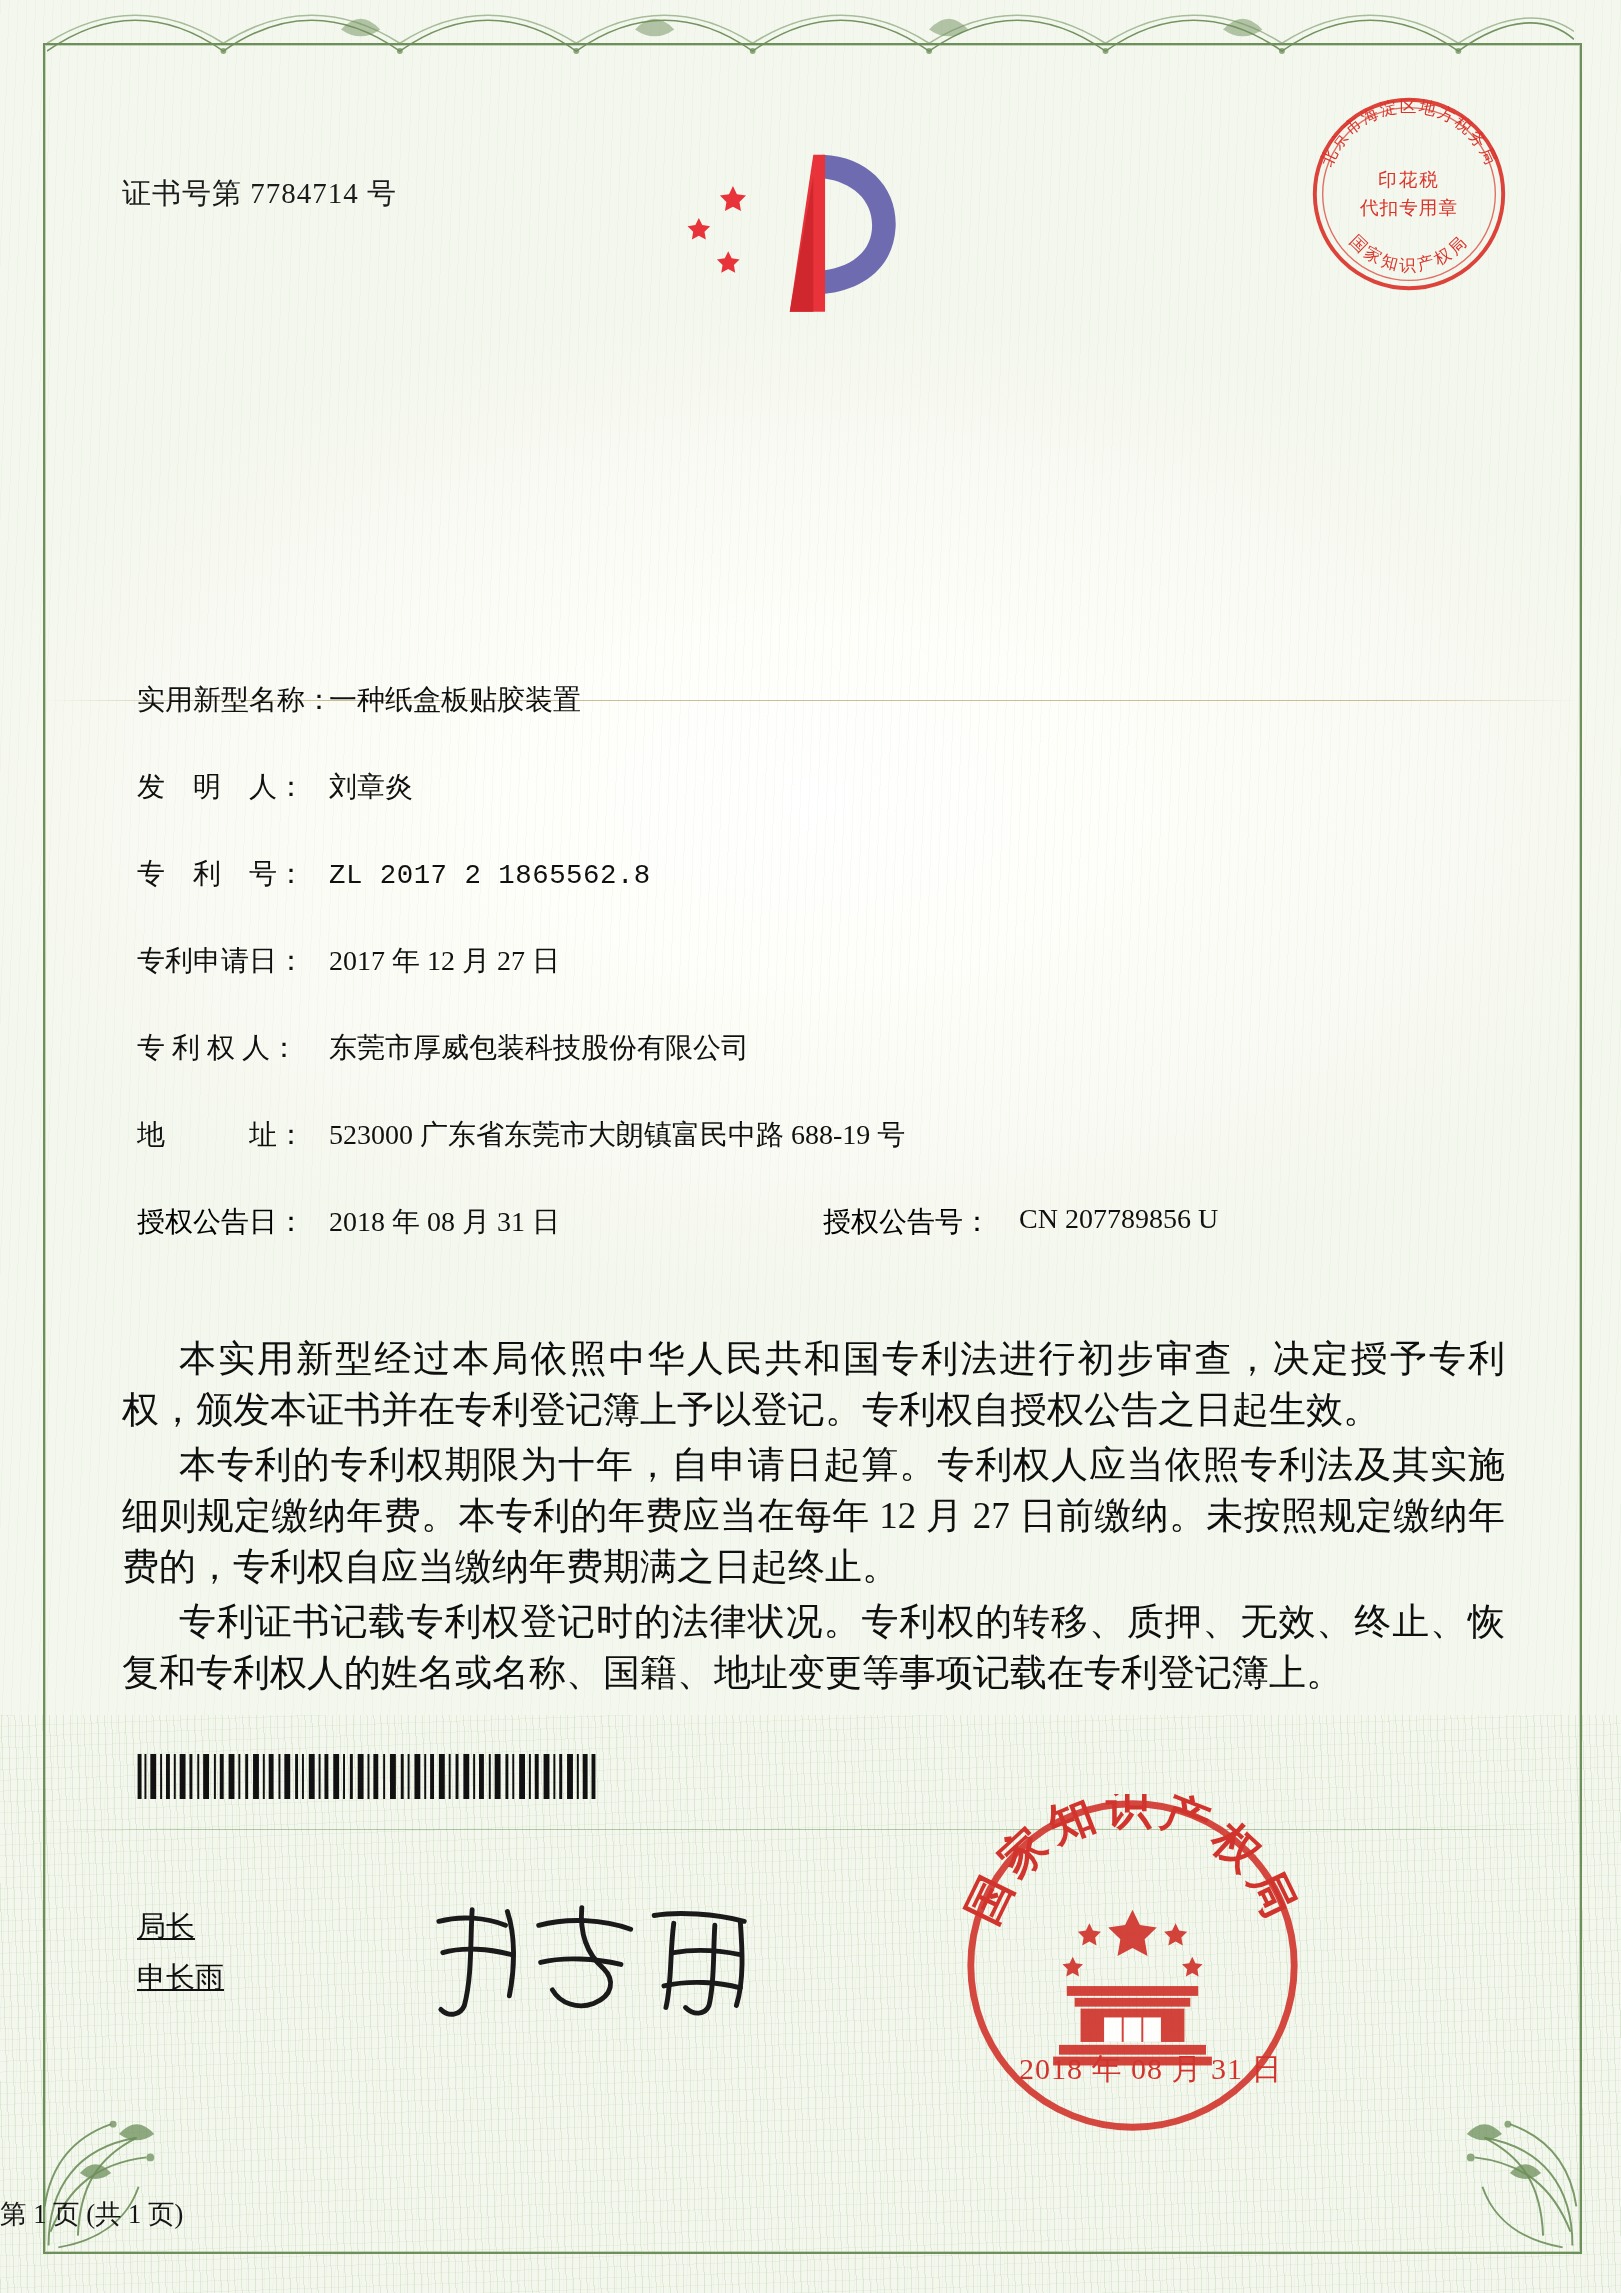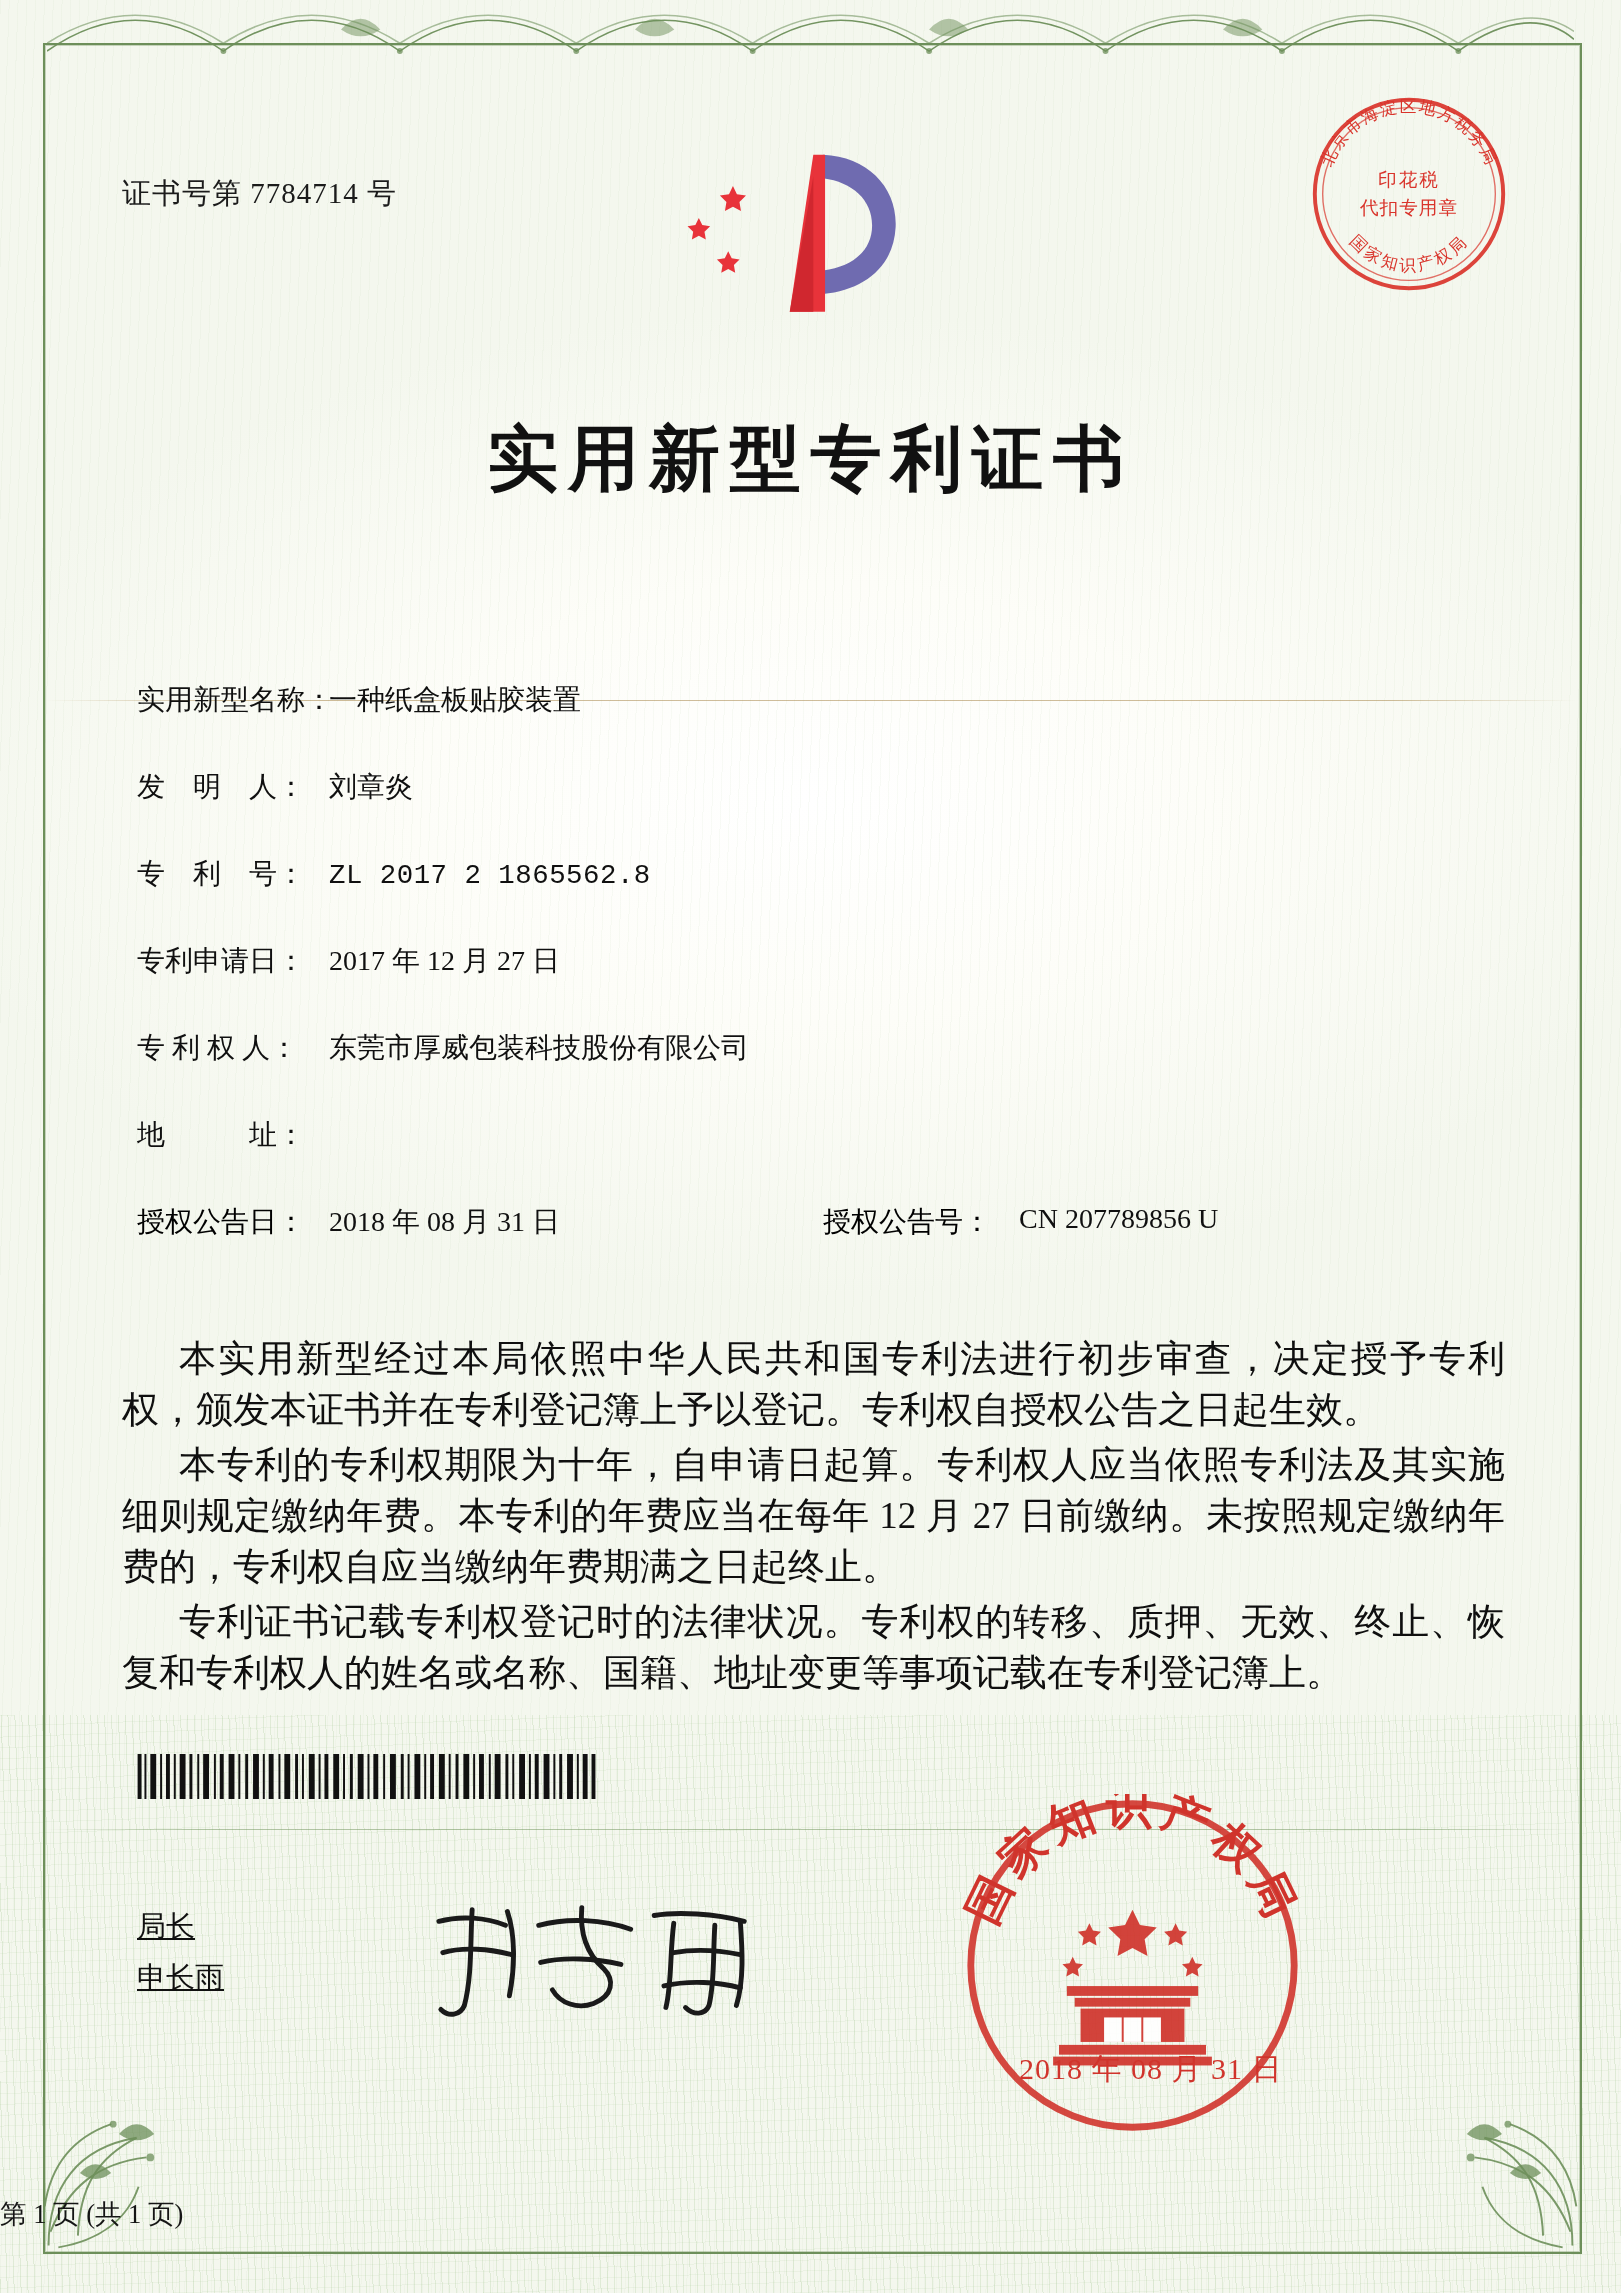--- a/index.html
+++ b/index.html
@@ -300,21 +300,20 @@
         <textPath href="#arcTop" startOffset="50%" text-anchor="middle">北京市海淀区地方税务局</textPath>
       </text>
       <text font-family="DejaVu Serif, serif" font-size="17" fill="#d9342b" letter-spacing="3">
         <textPath href="#arcBottom" startOffset="50%" text-anchor="middle">国家知识产权局</textPath>
       </text>
       <text x="106" y="98" text-anchor="middle" font-family="DejaVu Serif, serif" font-size="19" fill="#d9342b" letter-spacing="2">印花税</text>
       <text x="106" y="126" text-anchor="middle" font-family="DejaVu Serif, serif" font-size="19" fill="#d9342b" letter-spacing="1">代扣专用章</text>
     </svg>
   </div>
 
-  <div class="title">实用新型专利证书</div>
 
   <div class="fields">
     <div class="field-row">
       <span class="field-label">实用新型名称：</span>
       <span class="field-value">一种纸盒板贴胶装置</span>
     </div>
     <div class="field-row">
       <span class="field-label">发　明　人：</span>
       <span class="field-value">刘章炎</span>
     </div>
@@ -325,20 +324,21 @@
     <div class="field-row">
       <span class="field-label">专利申请日：</span>
       <span class="field-value">2017 年 12 月 27 日</span>
     </div>
     <div class="field-row">
       <span class="field-label">专 利 权 人：</span>
       <span class="field-value">东莞市厚威包装科技股份有限公司</span>
     </div>
     <div class="field-row">
       <span class="field-label">地　　　址：</span>
+      <span class="field-value">523000 广东省东莞市大朗镇富民中路 688-19 号</span>
     </div>
 
     <div class="row-two-col">
       <span class="col-a">
         <span class="field-label">授权公告日：</span>
         <span class="field-value">2018 年 08 月 31 日</span>
       </span>
       <span class="col-b">
         <span class="field-label">授权公告号：</span>
         <span class="field-value">CN 207789856 U</span>

